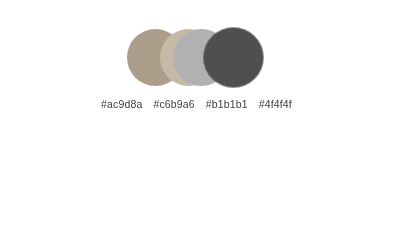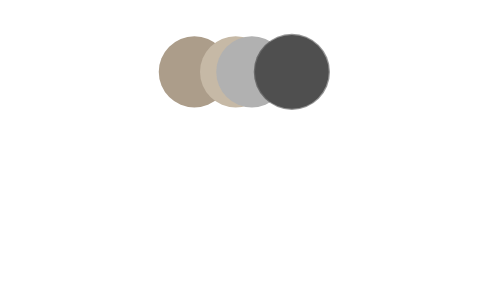--- a/index.html
+++ b/index.html
@@ -80,14 +80,20 @@
 
 <div id="palette-figure" style="background-color: rgb(255, 255, 255);">
 
   <div id="swatch-row">
     <div class="swatch-circle sw-0" style="background-color: rgb(172, 157, 138);"></div>
     <div class="swatch-circle sw-1" style="background-color: rgb(198, 185, 166);"></div>
     <div class="swatch-circle sw-2" style="background-color: rgb(177, 177, 177);"></div>
     <div class="swatch-circle sw-3" style="background-color: rgb(79, 79, 79);"></div>
   </div>
 
+  <div id="hex-label-row">
+    <span class="hex-label">#ac9d8a</span>
+    <span class="hex-label">#c6b9a6</span>
+    <span class="hex-label">#b1b1b1</span>
+    <span class="hex-label">#4f4f4f</span>
+  </div>
 
 </div>
 
 </body></html>

